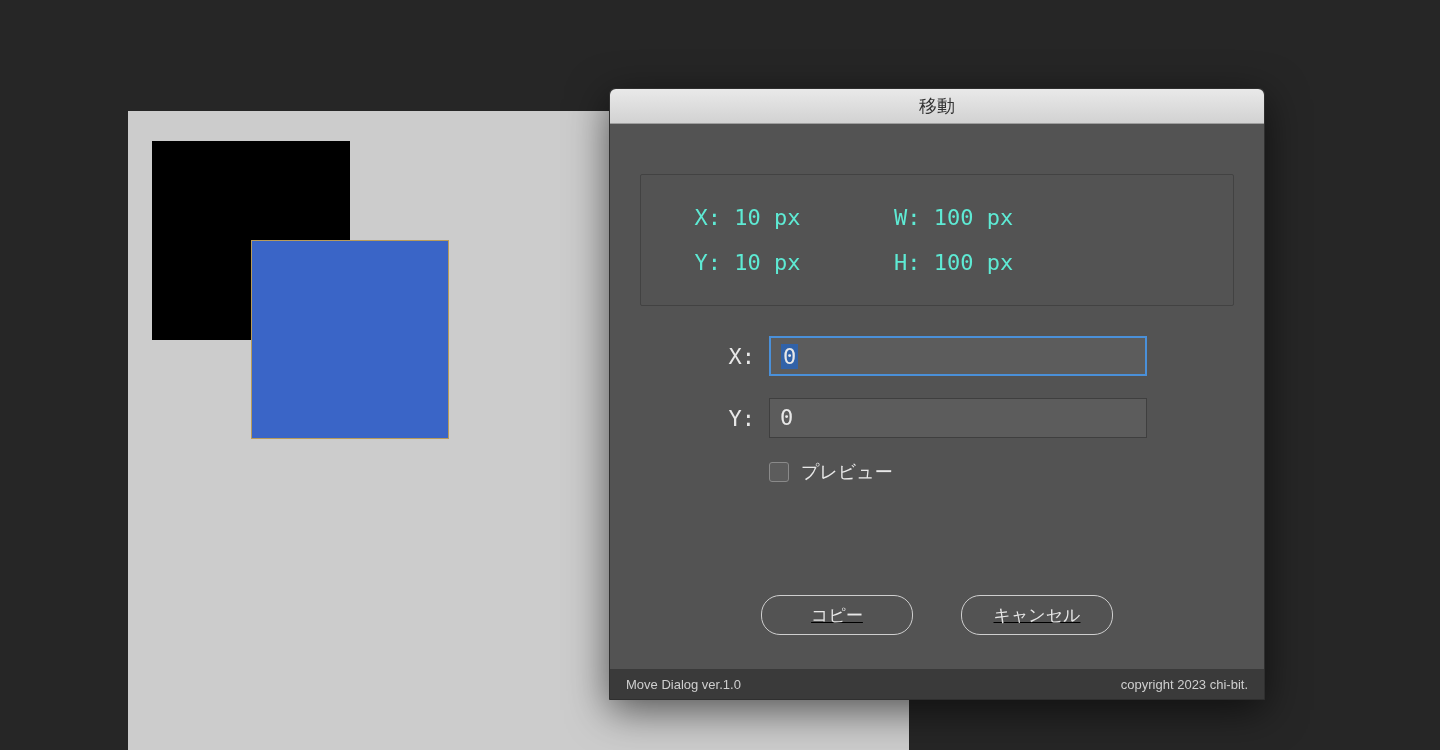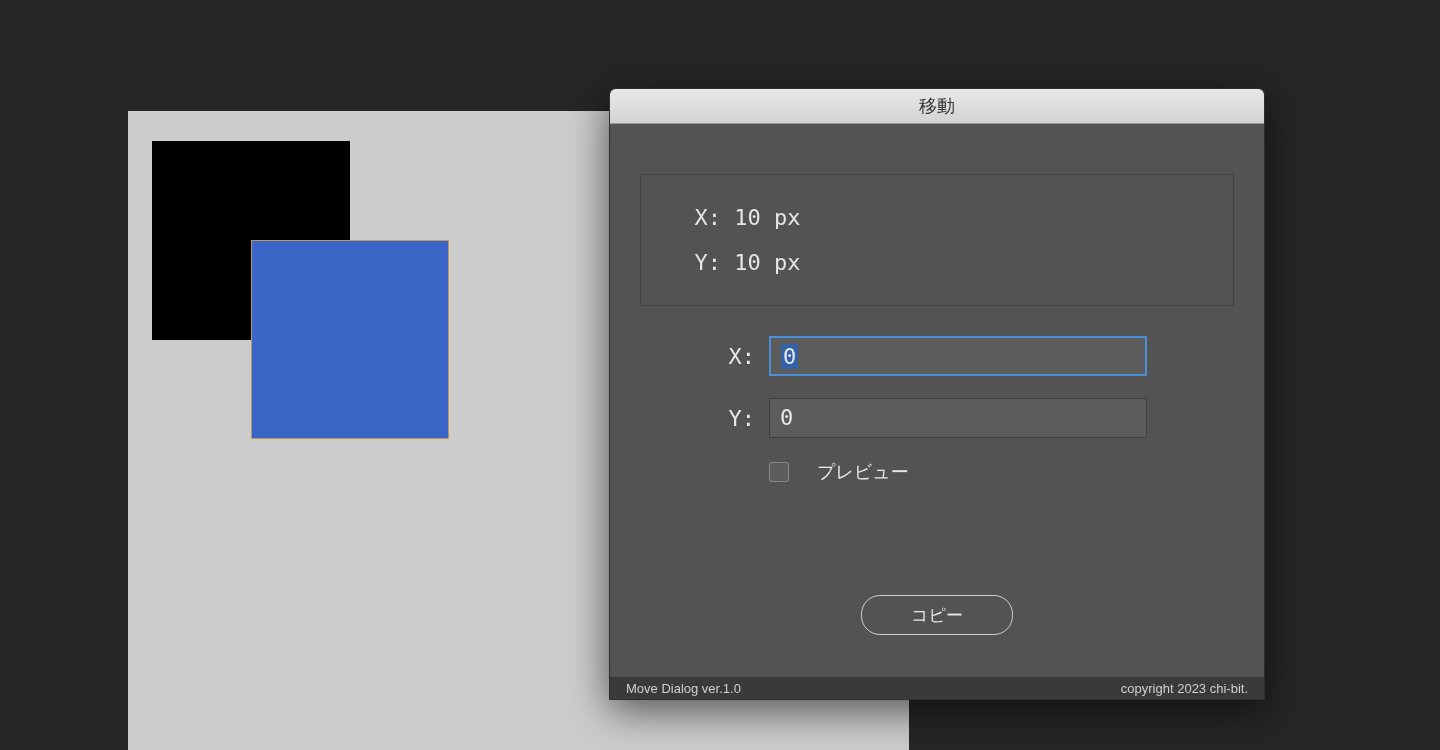--- a/index.html
+++ b/index.html
@@ -61,21 +61,21 @@
     font-size: 18px;
     color: #333;
     border-radius: 6px 6px 0 0;
   }
   .info-box {
     margin: 50px 30px 0 30px;
     border: 1px solid #424242;
     border-radius: 2px;
     padding: 30px 40px;
     font-family: Menlo, Consolas, monospace;
-    color: #e5e5e5;
+    color: #5eead4;
     font-size: 22px;
     display: flex;
     gap: 80px;
   }
   .info-col {
     display: flex;
     flex-direction: column;
     gap: 20px;
   }
   .info-row { white-space: nowrap; }
@@ -111,40 +111,41 @@
   .textfield.focused {
     border: 2px solid #4a90d9;
   }
   .textfield .sel {
     background: #3162a8;
     padding: 0 2px;
   }
   .preview-row {
     display: flex;
     align-items: center;
-    gap: 28px;
+    gap: 12px;
     margin-left: 42px;
     color: #e8e8e8;
     font-size: 18px;
   }
   .checkbox {
     width: 18px;
     height: 18px;
     background: #5c5c5c;
     border: 1px solid #8a8a8a;
     border-radius: 3px;
   }
   .buttons {
     position: absolute;
     left: 0;
     right: 0;
     bottom: 64px;
     display: flex;
     justify-content: center;
     gap: 48px;
+    text-decoration: underline;
   }
   .btn {
     min-width: 150px;
     height: 38px;
     border: 1.5px solid #cfcfcf;
     border-radius: 19px;
     color: #e8e8e8;
     font-size: 17px;
     display: flex;
     align-items: center;
@@ -152,21 +153,21 @@
     background: transparent;
   }
   .btn.primary {
     border-width: 2.5px;
   }
   .footer {
     position: absolute;
     left: 0;
     right: 0;
     bottom: 0;
-    height: 22px;
+    height: 30px;
     background: #3a3a3a;
     color: #cfcfcf;
     font-size: 13px;
     display: flex;
     justify-content: space-between;
     align-items: center;
     padding: 0 16px;
   }
 </style>
 </head>
@@ -183,20 +184,30 @@
 
   <div class="info-box">
     <div class="info-col">
       <div class="info-row">
         <span class="info-label">X:</span>
         <span>10 px</span>
       </div>
       <div class="info-row">
         <span class="info-label">Y:</span>
         <span>10 px</span>
+      </div>
+    </div>
+    <div class="info-col">
+      <div class="info-row">
+        <span class="info-label">W:</span>
+        <span>100 px</span>
+      </div>
+      <div class="info-row">
+        <span class="info-label">H:</span>
+        <span>100 px</span>
       </div>
     </div>
   </div>
 
   <div class="inputs">
     <div class="input-row">
       <span class="lbl">X:</span>
       <div class="textfield focused">
         <span class="sel">0</span>
       </div>
@@ -210,19 +221,22 @@
     <div class="preview-row">
       <div class="checkbox"></div>
       <span>プレビュー</span>
     </div>
   </div>
 
   <div class="buttons">
     <div class="btn">
       <span>コピー</span>
     </div>
+    <div class="btn">
+      <span>キャンセル</span>
+    </div>
   </div>
 
   <div class="footer">
     <span>Move Dialog ver.1.0</span>
     <span>copyright 2023 chi-bit.</span>
   </div>
 </div>
 
 </body></html>

